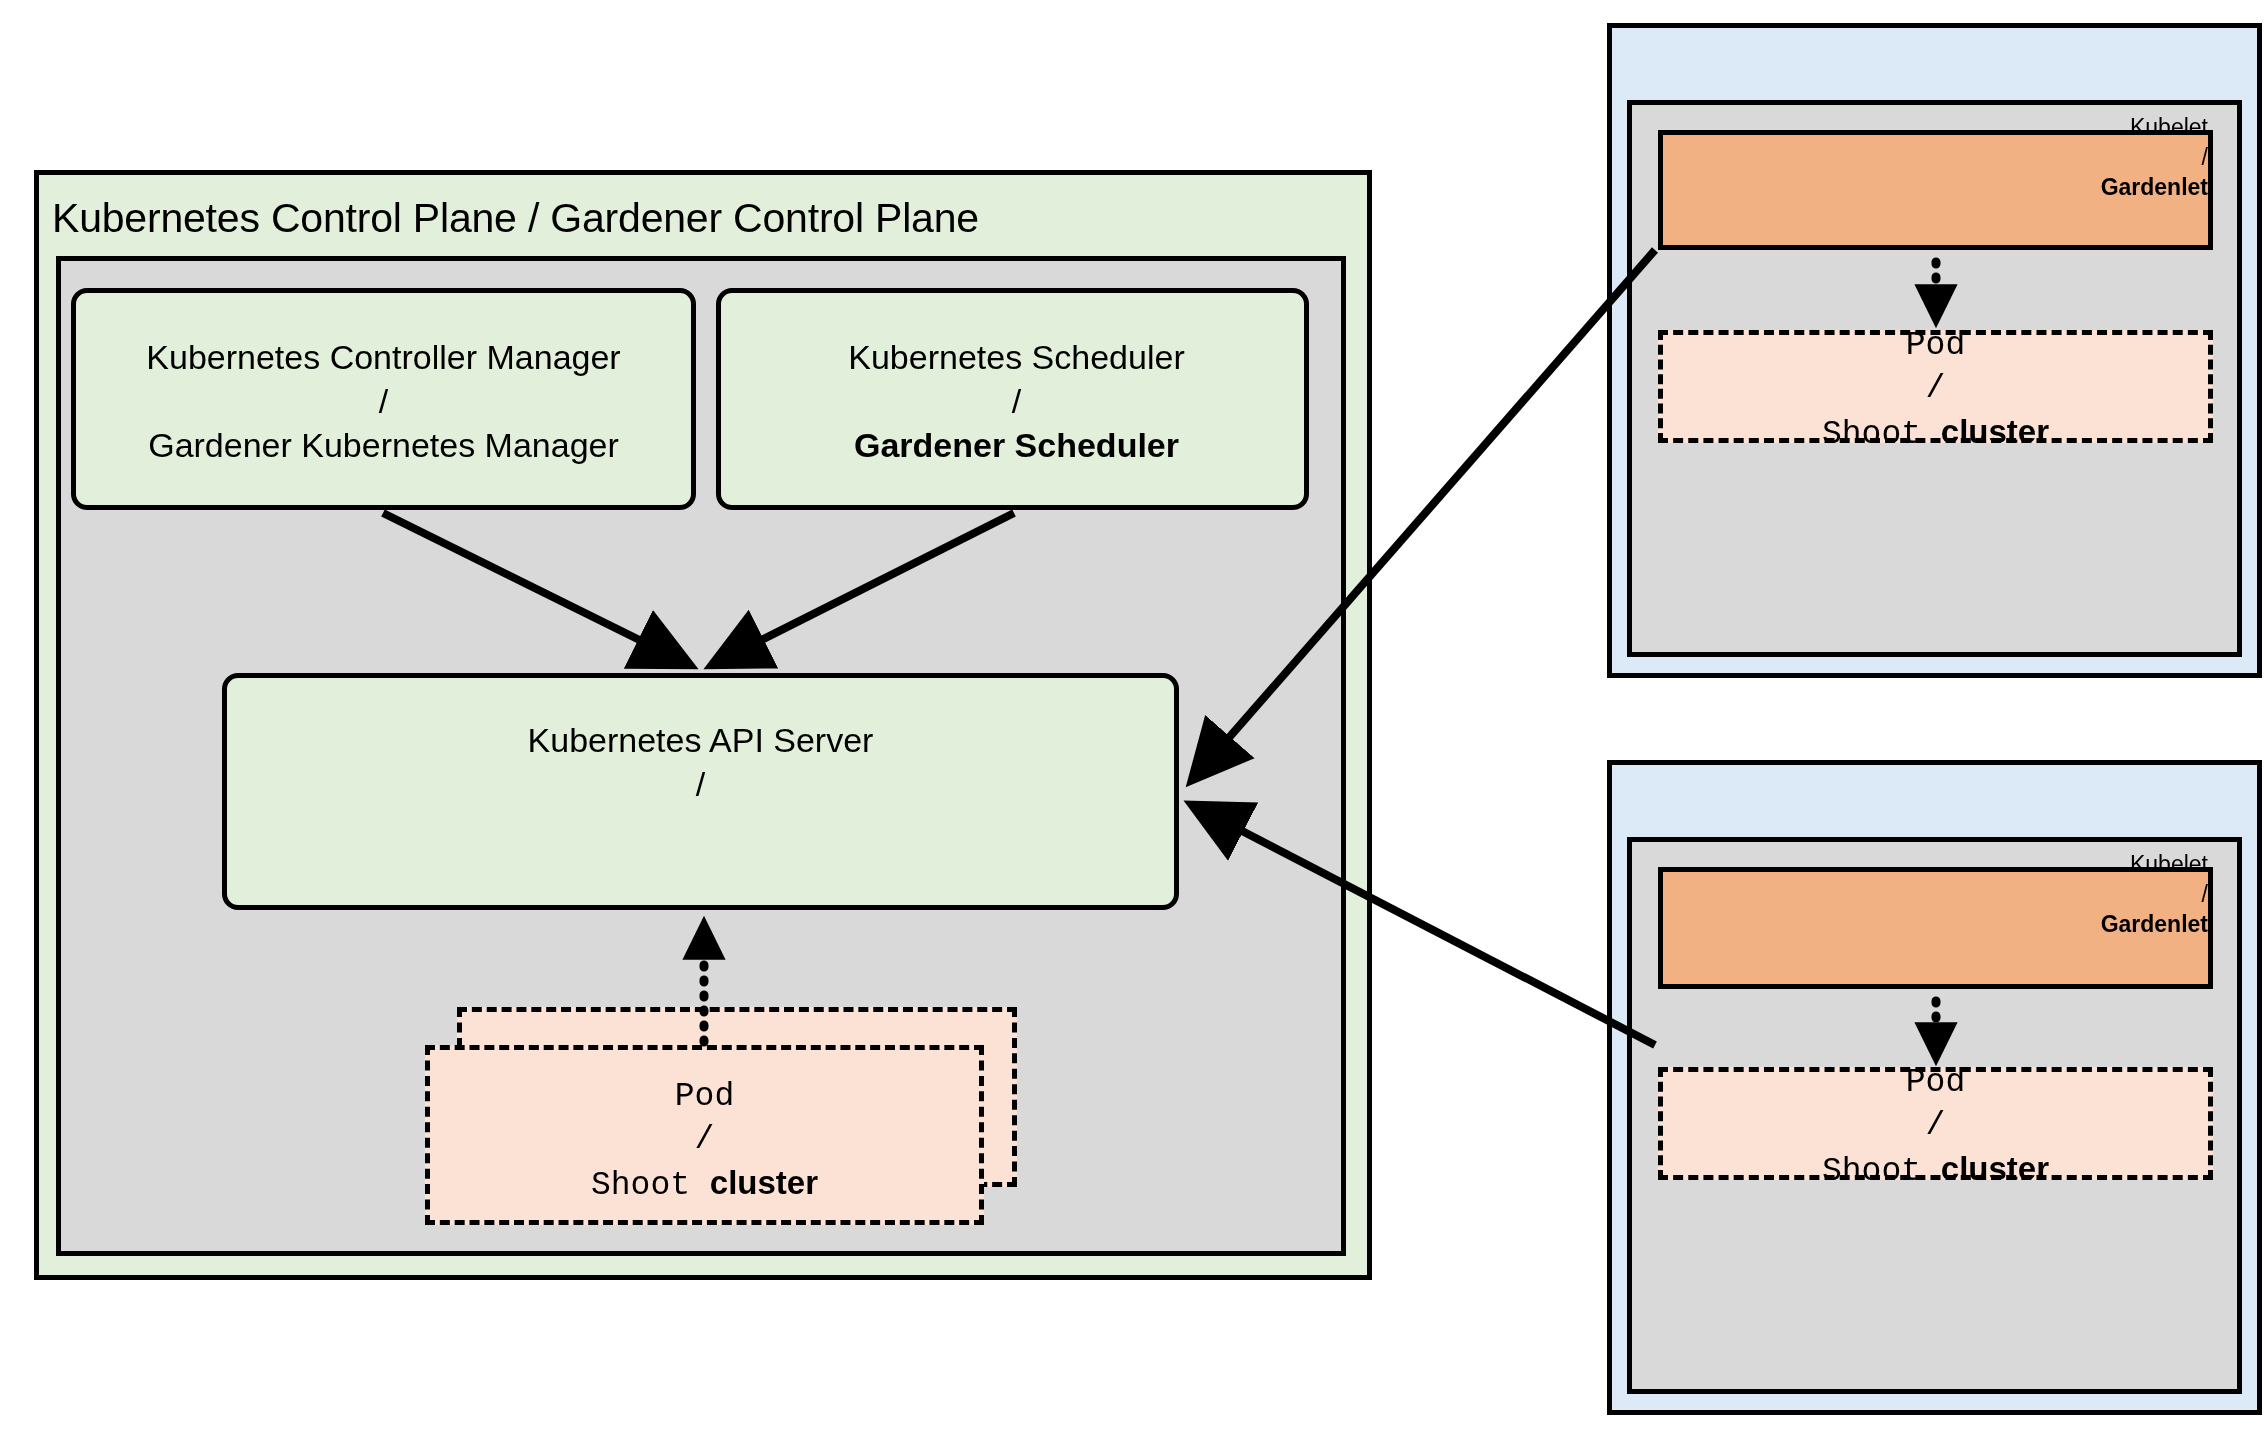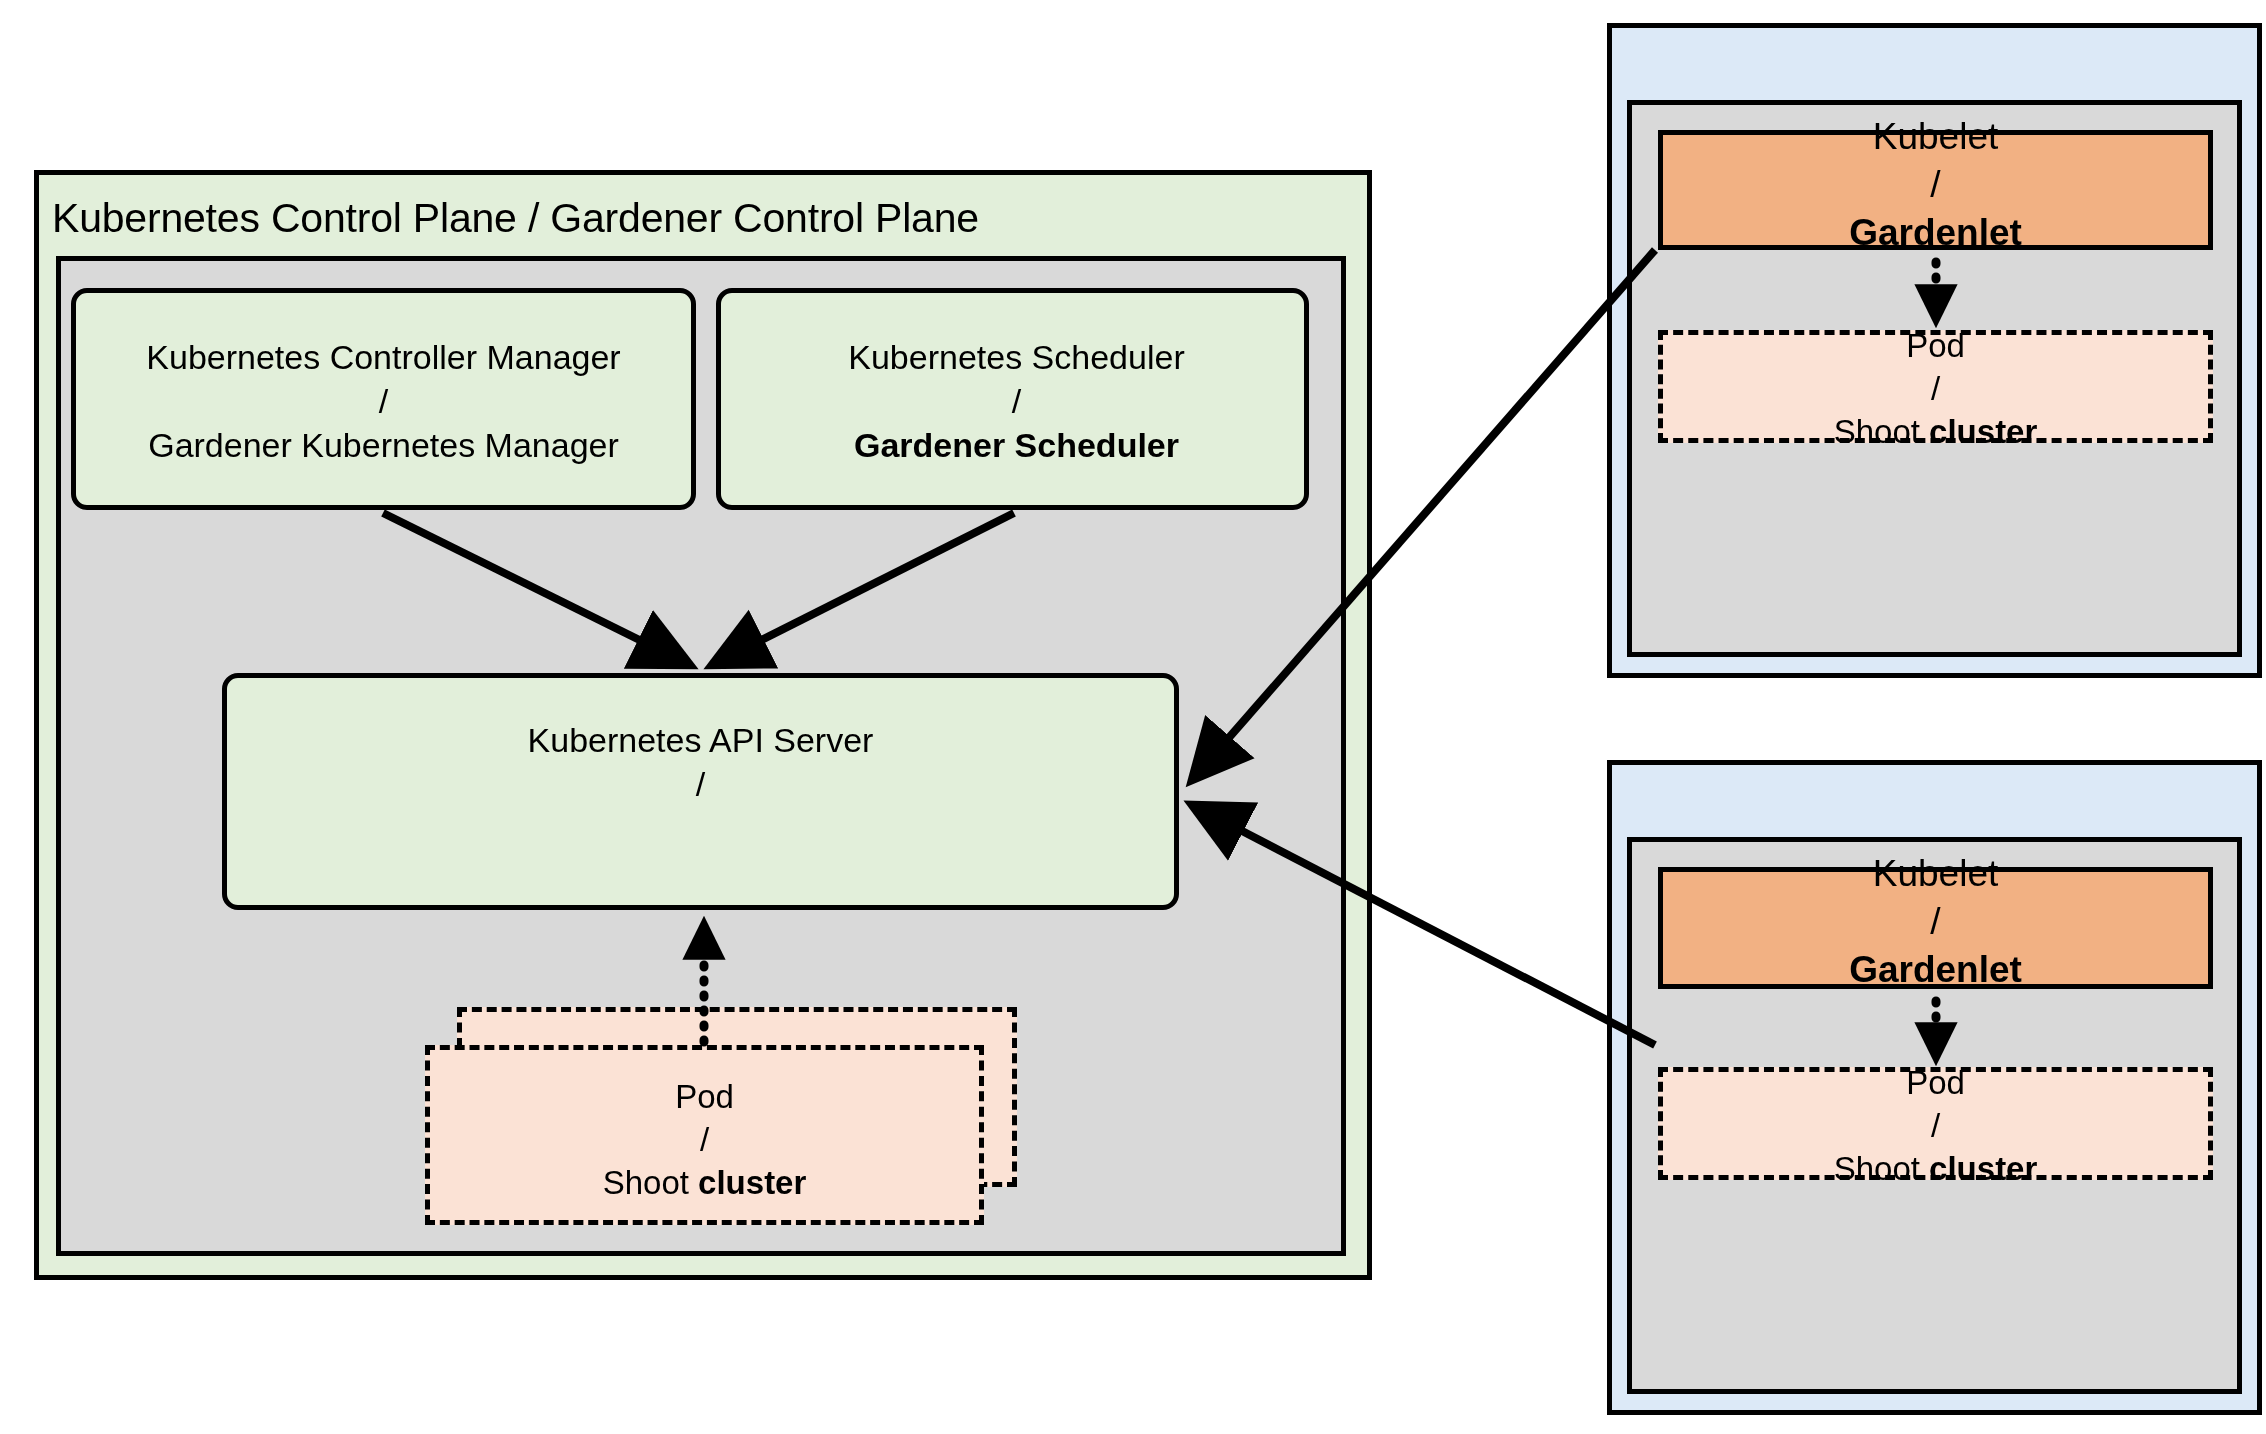--- a/index.html
+++ b/index.html
@@ -62,26 +62,26 @@
   .stack {
     position: absolute;
     left: 0;
     right: 0;
     text-align: center;
     color: #000000;
     line-height: 1.30;
   }
   .stack .ln { display: block; white-space: nowrap; }
   .sans   { font-family: "Liberation Sans", sans-serif; }
-  .mono   { font-family: Liberation Sans, sans-serif; }
+  .mono   { font-family: Liberation Mono, monospace; }
   .b      { font-weight: bold; }
 
   .t-comp  { font-size: 34px; }
   .t-api   { font-size: 34px; }
-  .t-kube  { font-size: 37px; }
+  .t-kube  { font-size: 23px; text-align: right; }
   .t-pod   { font-size: 33px; }
 
   
   #arrows {
     position: absolute;
     left: 0; top: 0;
     width: 2266px;
     height: 1434px;
     pointer-events: none;
   }

